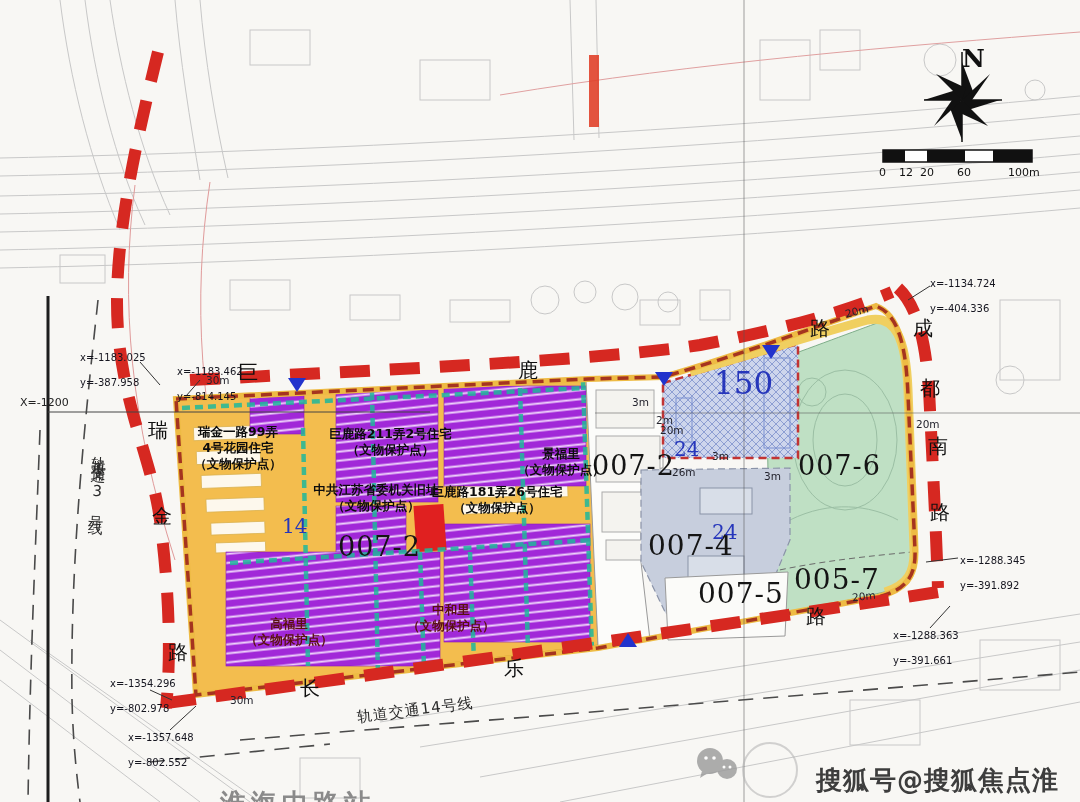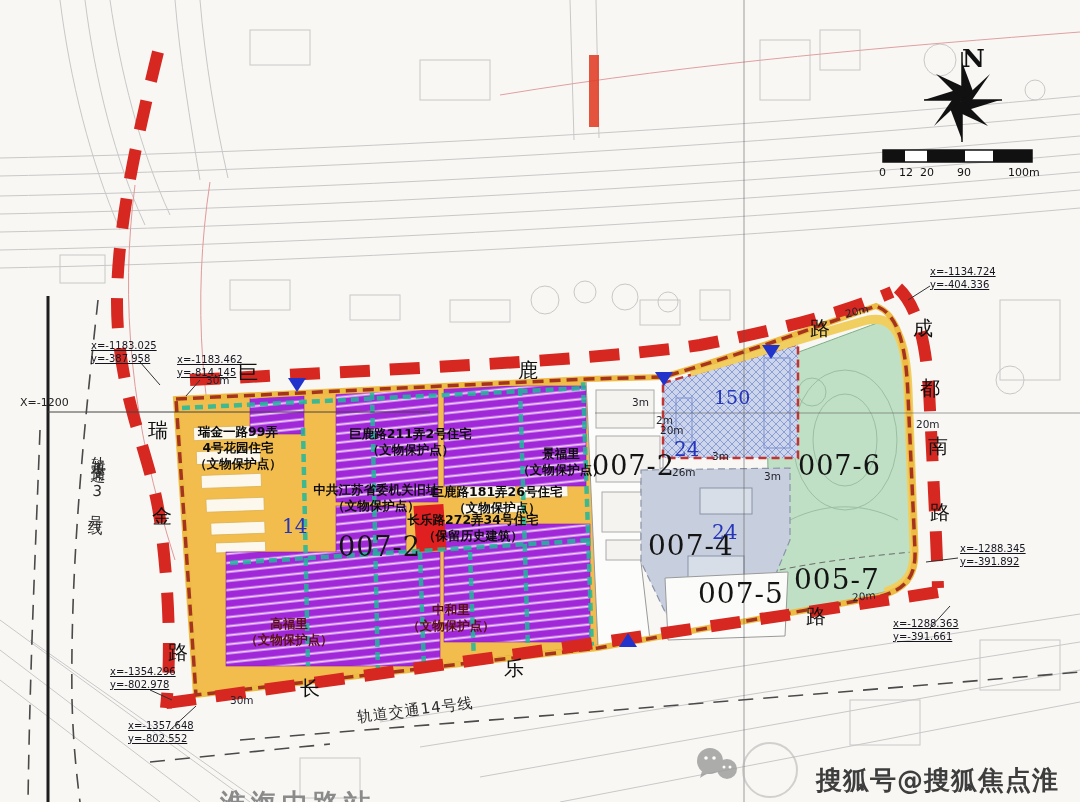--- a/index.html
+++ b/index.html
@@ -7,21 +7,21 @@
          font-family:"DejaVu Sans",sans-serif;}
   .lbl{position:absolute;white-space:nowrap;line-height:1;color:#161616;
        font-family:"DejaVu Serif",serif;}
   .parcel{font-size:27px;letter-spacing:1px;color:#141414;}
   .blue{color:#2636bb;}
   .roadchar{font-size:20px;color:#101010;}
   .her{position:absolute;text-align:center;font-family:"DejaVu Sans",sans-serif;
        font-size:12.5px;line-height:1.28;color:#0c0c0c;font-weight:600;white-space:nowrap;}
   .coord{position:absolute;font-family:"DejaVu Sans",sans-serif;font-size:10px;
          line-height:1.25;color:#15151f;}
-  .coord span{display:block;text-decoration:underline;white-space:nowrap;}
+  .coord span{display:block;white-space:nowrap;margin-top:12px;}
   .dim{position:absolute;font-family:"DejaVu Sans",sans-serif;font-size:10.5px;color:#23232d;white-space:nowrap;}
   .v13{position:absolute;left:88px;top:444px;writing-mode:vertical-lr;text-orientation:upright;
        font-size:15px;letter-spacing:4px;color:#2a2a2a;transform:rotate(3deg);}
   .v14{position:absolute;left:356px;top:708px;font-size:15px;letter-spacing:1px;color:#2a2a2a;
        transform:rotate(-7deg);transform-origin:left top;}
   .station{position:absolute;left:220px;top:786px;font-size:26px;letter-spacing:5px;color:#8a8a8a;font-weight:600;}
   .wmtext1{position:absolute;left:745px;top:747px;font-size:27px;letter-spacing:2px;
            color:#9b9b9b;opacity:.85;font-weight:600;}
   .wmtext2{position:absolute;left:816px;top:763px;font-size:26px;letter-spacing:1px;
            color:#2e2e2e;opacity:.92;font-weight:bold;}
@@ -233,31 +233,31 @@
       <rect x="883" y="150" width="22" height="12" fill="#111"></rect>
       <rect x="927" y="150" width="38" height="12" fill="#111"></rect>
       <rect x="993" y="150" width="39" height="12" fill="#111"></rect>
     </g>
   </svg>
 
   <div class="nlabel">N</div>
   <span class="scaletick" style="left:879px;top:166px">0</span>
   <span class="scaletick" style="left:899px;top:166px">12</span>
   <span class="scaletick" style="left:920px;top:166px">20</span>
-  <span class="scaletick" style="left:957px;top:166px">90</span>
+  <span class="scaletick" style="left:957px;top:166px">60</span>
   <span class="scaletick" style="left:1008px;top:166px">100m</span>
 
   <span class="lbl parcel" style="left:338px;top:533px">007-2</span>
   <span class="lbl parcel" style="left:592px;top:452px">007-2</span>
   <span class="lbl parcel" style="left:648px;top:532px;font-size:28px">007-4</span>
   <span class="lbl parcel" style="left:698px;top:580px;font-size:28px">007-5</span>
   <span class="lbl parcel" style="left:798px;top:452px">007-6</span>
   <span class="lbl parcel" style="left:794px;top:566px;font-size:28px">005-7</span>
 
-  <span class="lbl blue" style="left:714px;top:388px;font-size:19px">150</span>
+  <span class="lbl blue" style="left:714px;top:368px;font-size:31px">150</span>
   <span class="lbl blue" style="left:674px;top:439px;font-size:20px">24</span>
   <span class="lbl blue" style="left:712px;top:522px;font-size:20px">24</span>
   <span class="lbl blue" style="left:282px;top:516px;font-size:20px">14</span>
 
   <span class="lbl roadchar" style="left:238px;top:362px">巨</span>
   <span class="lbl roadchar" style="left:518px;top:360px">鹿</span>
   <span class="lbl roadchar" style="left:810px;top:318px">路</span>
   <span class="lbl roadchar" style="left:913px;top:318px">成</span>
   <span class="lbl roadchar" style="left:920px;top:378px">都</span>
   <span class="lbl roadchar" style="left:928px;top:436px">南</span>
@@ -271,50 +271,46 @@
 
   <div class="v13">轨道交通13号线</div>
   <div class="v14">轨道交通14号线</div>
   <div class="station">淮海中路站</div>
 
   <div class="her" style="left:162px;top:424px;width:152px">
     <span style="display:block">瑞金一路99弄</span>
     <span style="display:block">4号花园住宅</span>
     <span style="display:block">（文物保护点）</span>
   </div>
-  <div class="her" style="left:328px;top:426px;width:165px">
+  <div class="her" style="left:308px;top:426px;width:165px">
     <span style="display:block">巨鹿路211弄2号住宅</span>
     <span style="display:block">（文物保护点）</span>
   </div>
   <div class="her" style="left:496px;top:446px;width:130px">
     <span style="display:block">景福里</span>
     <span style="display:block">（文物保护点）</span>
   </div>
   <div class="her" style="left:292px;top:482px;width:168px">
     <span style="display:block">中共江苏省委机关旧址</span>
     <span style="display:block">（文物保护点）</span>
   </div>
   <div class="her" style="left:408px;top:484px;width:178px">
     <span style="display:block">巨鹿路181弄26号住宅</span>
     <span style="display:block">（文物保护点）</span>
   </div>
-  <div class="her" style="left:384px;top:512px;width:178px">
-    <span style="display:block">长乐路272弄34号住宅</span>
-    <span style="display:block">（保留历史建筑）</span>
-  </div>
   <div class="her" style="left:390px;top:602px;width:122px;color:#5a1010">
     <span style="display:block">中和里</span>
     <span style="display:block">（文物保护点）</span>
   </div>
   <div class="her" style="left:228px;top:616px;width:122px;color:#5a1010">
     <span style="display:block">高福里</span>
     <span style="display:block">（文物保护点）</span>
   </div>
 
-  <div class="coord" style="left:91px;top:340px">
+  <div class="coord" style="left:80px;top:340px">
     <span>x=-1183.025</span>
     <span>y=-387.958</span>
   </div>
   <div class="coord" style="left:177px;top:354px">
     <span>x=-1183.462</span>
     <span>y=-814.145</span>
   </div>
   <div class="coord" style="left:930px;top:266px">
     <span>x=-1134.724</span>
     <span>y=-404.336</span>

